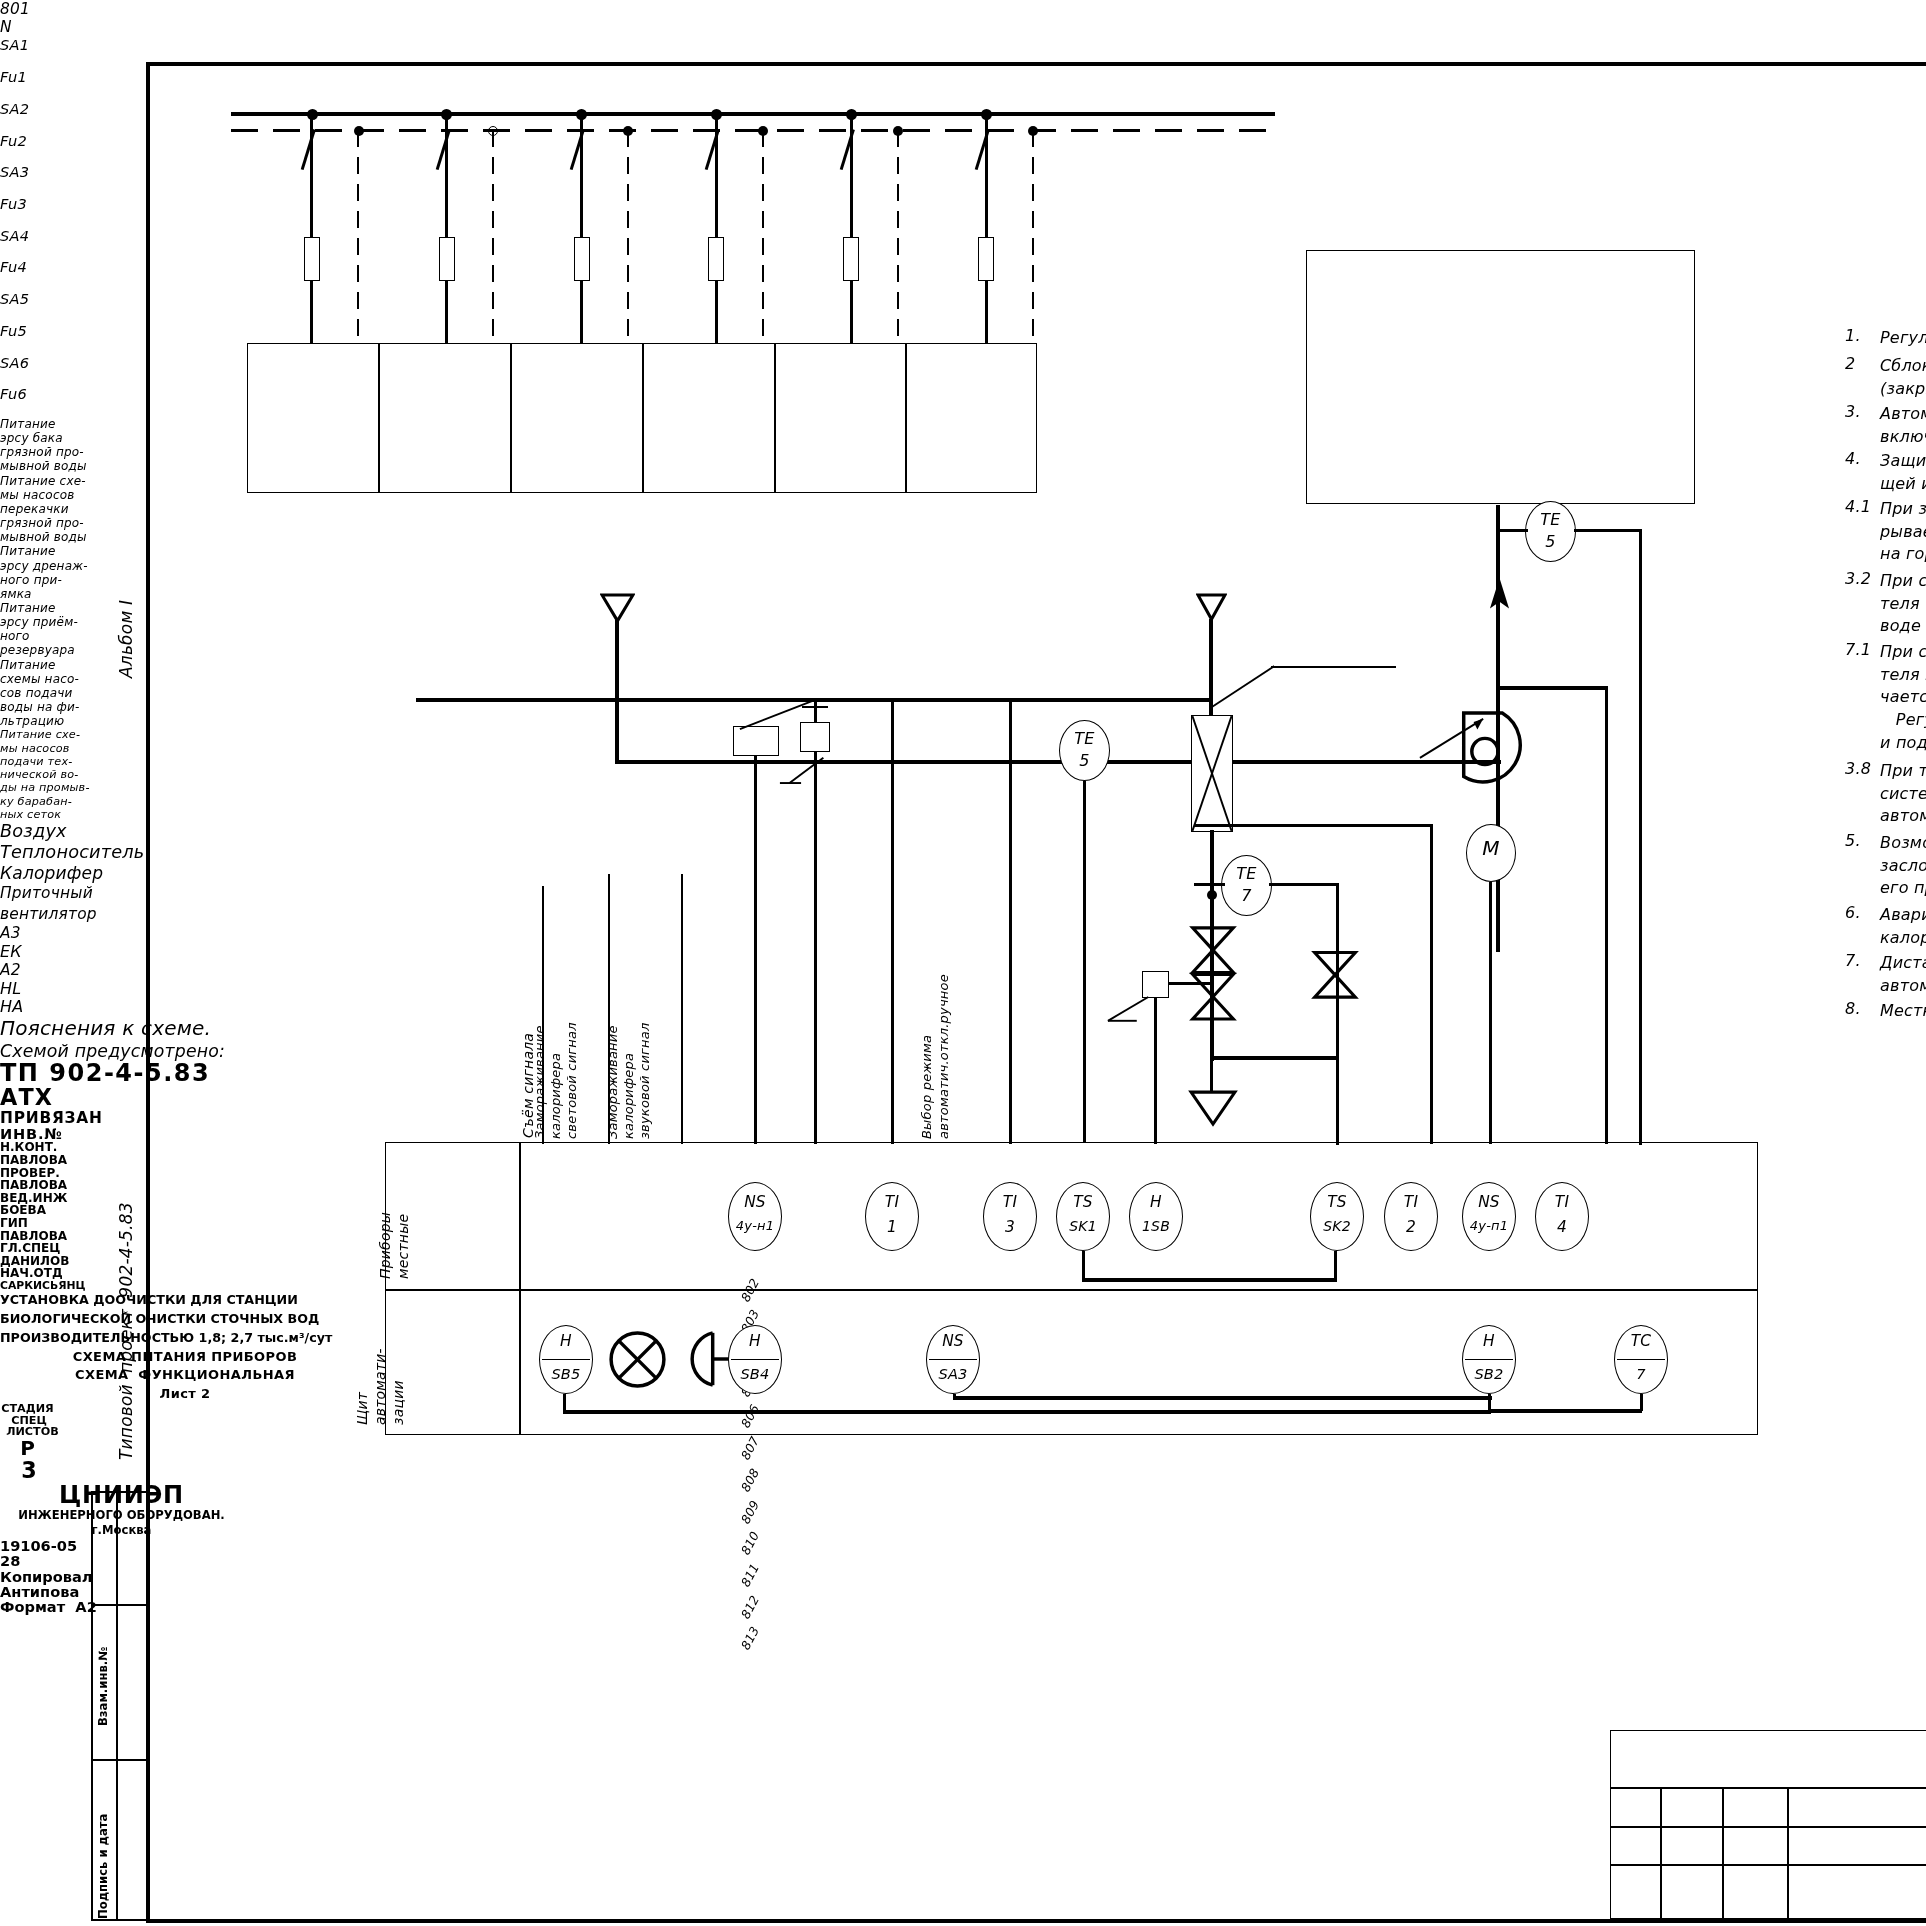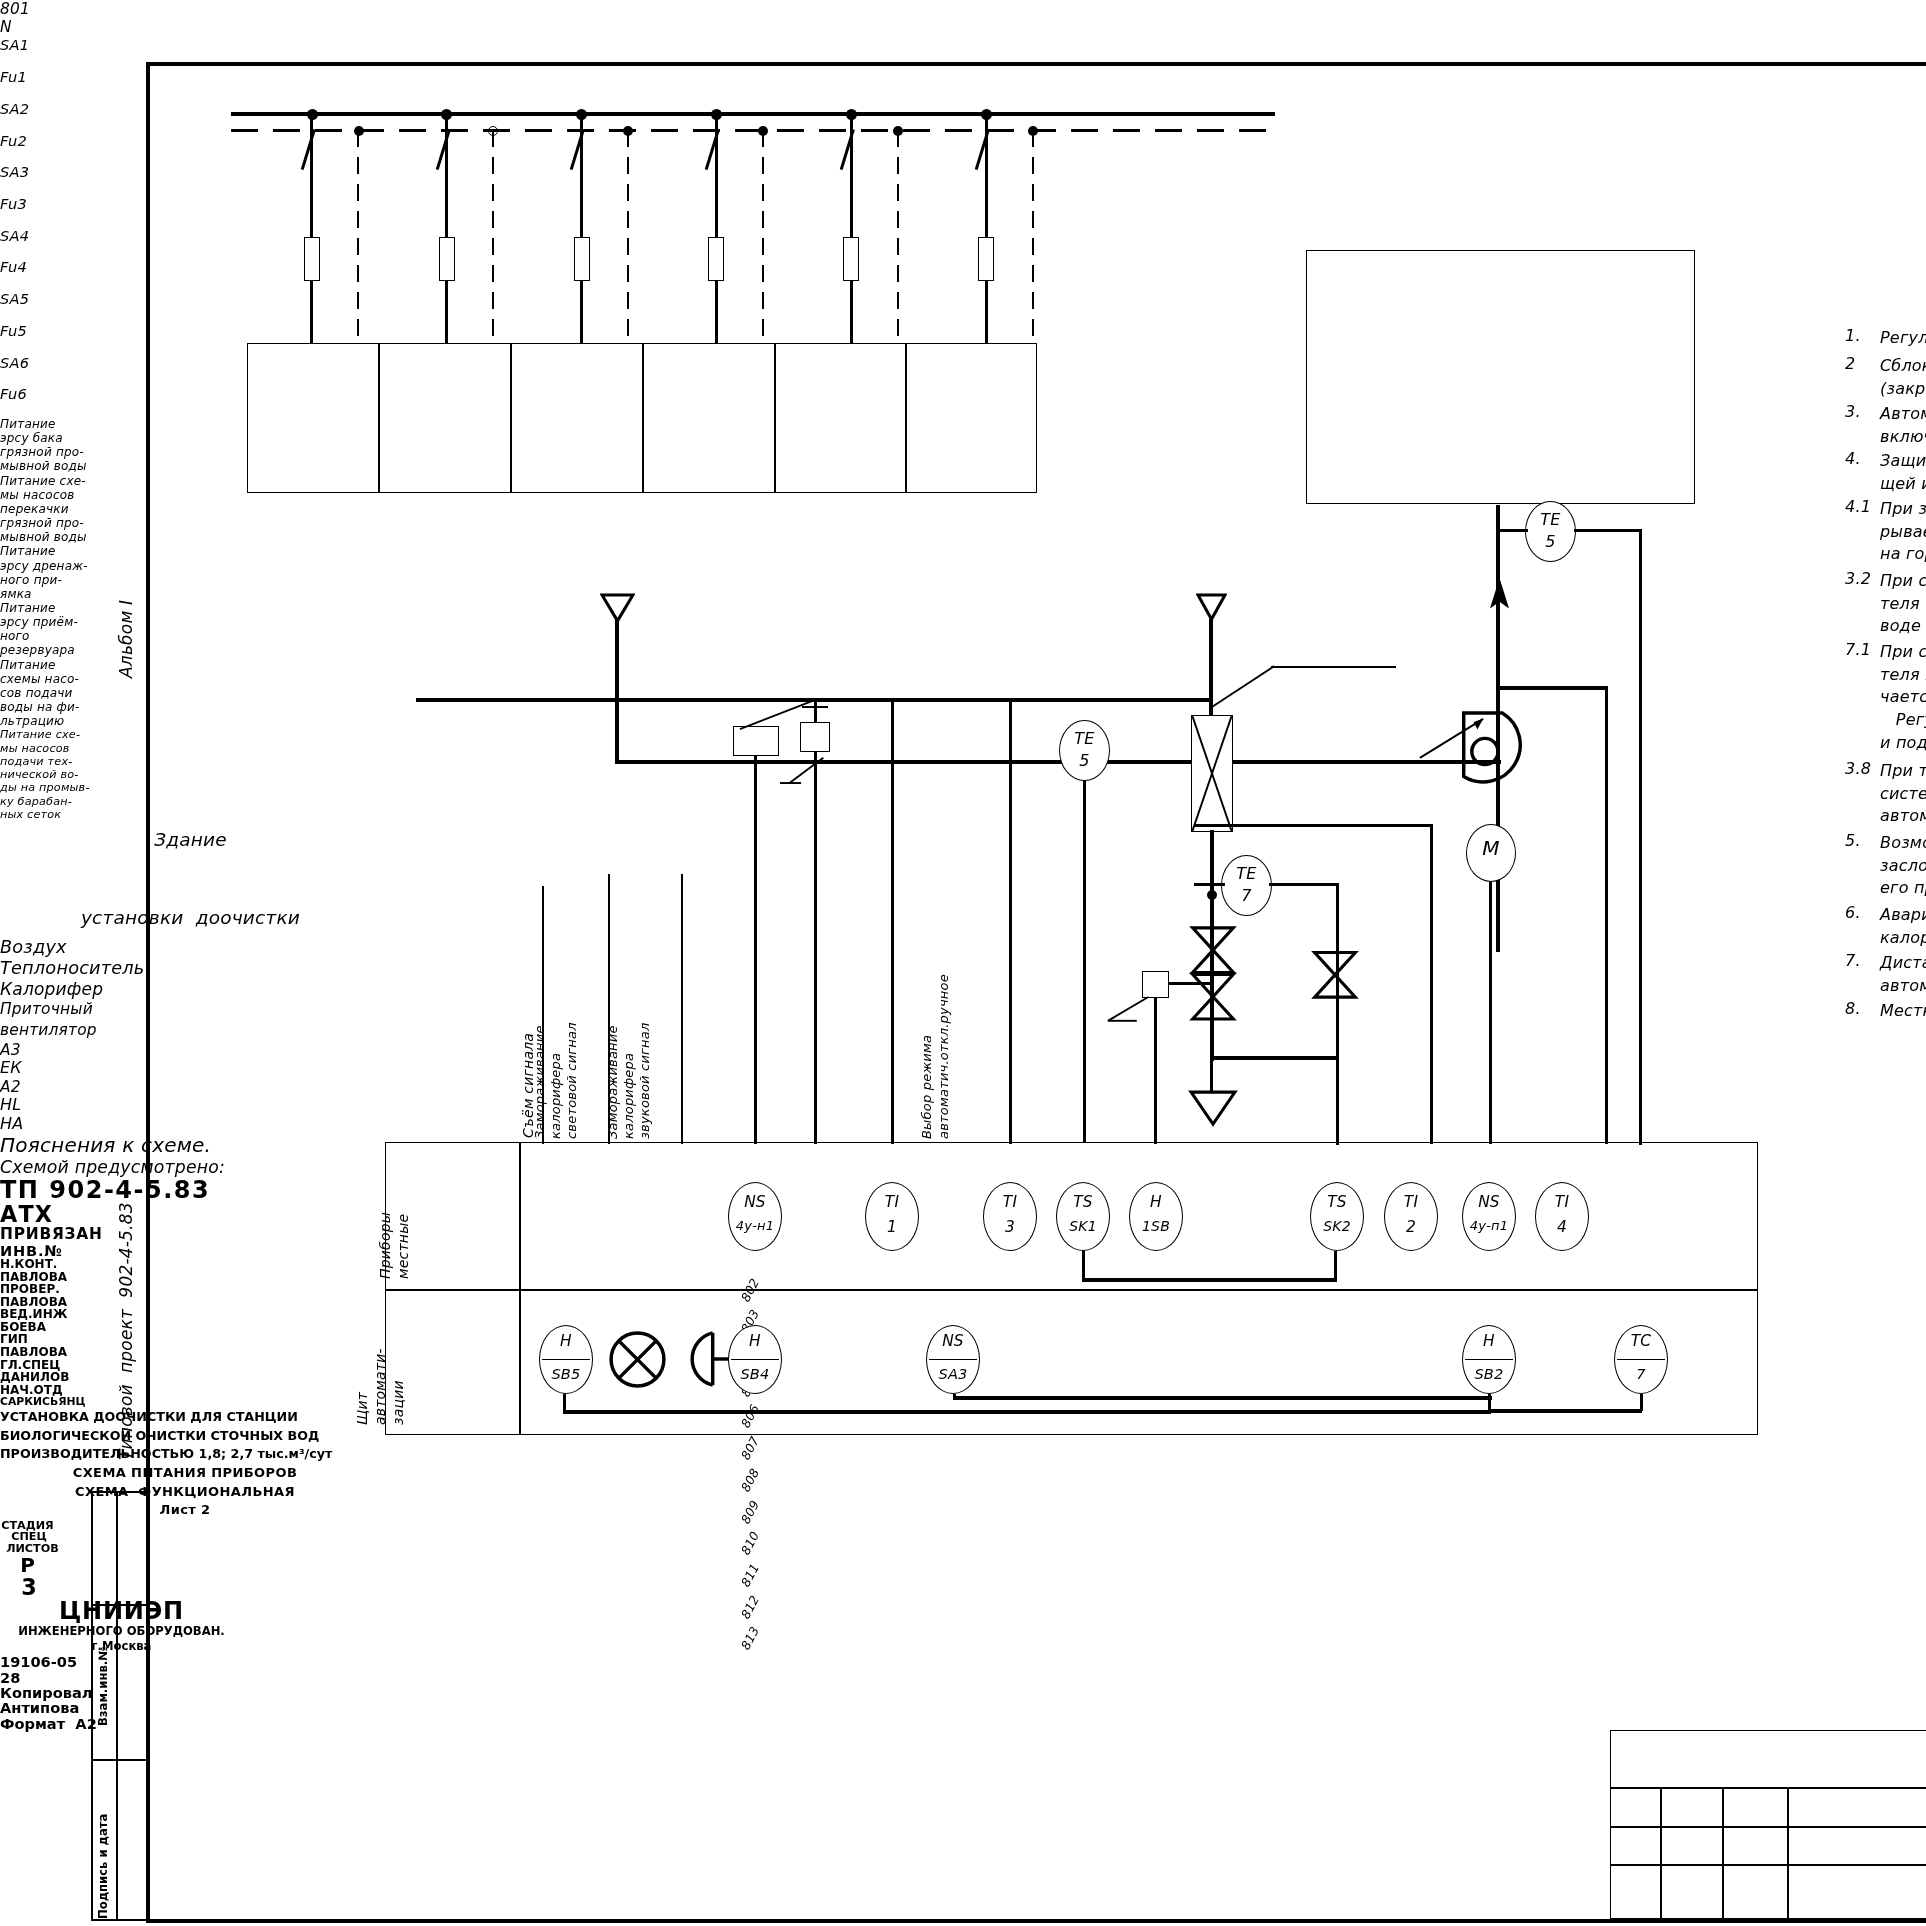--- a/index.html
+++ b/index.html
@@ -169,23 +169,20 @@
 льтрацию</div>
   <div class="hand" style="left:912px;top:347px;width:123px;font-size:11.2px;">Питание схе-
 мы насосов
 подачи тех-
 нической во-
 ды на промыв-
 ку барабан-
 ных сеток</div>
 
   <div class="box" style="left:1306px;top:250px;width:389px;height:254px;"></div>
-  <div class="hand ctr" style="left:1310px;top:293px;width:381px;font-size:18.5px;line-height:2.1;">Здание
-
-установки  доочистки</div>
 
   <div class="ln" style="left:1496px;top:505px;width:3.5px;height:447px;"></div>
   <svg class="abs" style="left:1482px;top:578px;" width="35" height="42" viewBox="0 0 90 110">
     <polygon points="45,0 70,80 45,62 20,80" fill="#000"></polygon>
   </svg>
 
   <div class="hand" style="left:580px;top:551px;font-size:17.7px;">Воздух</div>
   <svg class="abs" style="left:600px;top:593px;" width="35" height="31" viewBox="0 0 90 80">
     <polygon points="5,5 85,5 45,72" fill="none" stroke="#000" stroke-width="8"></polygon>
   </svg>

